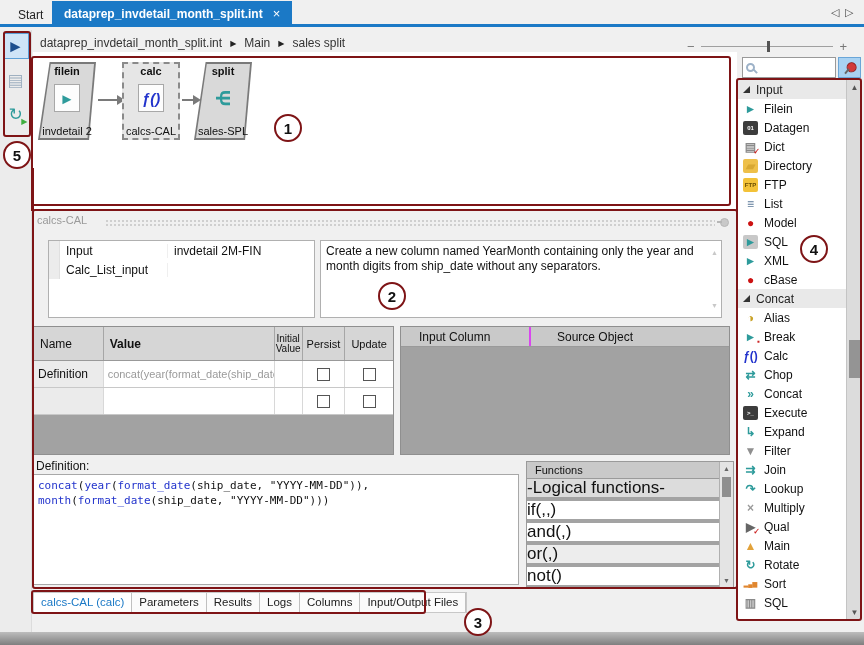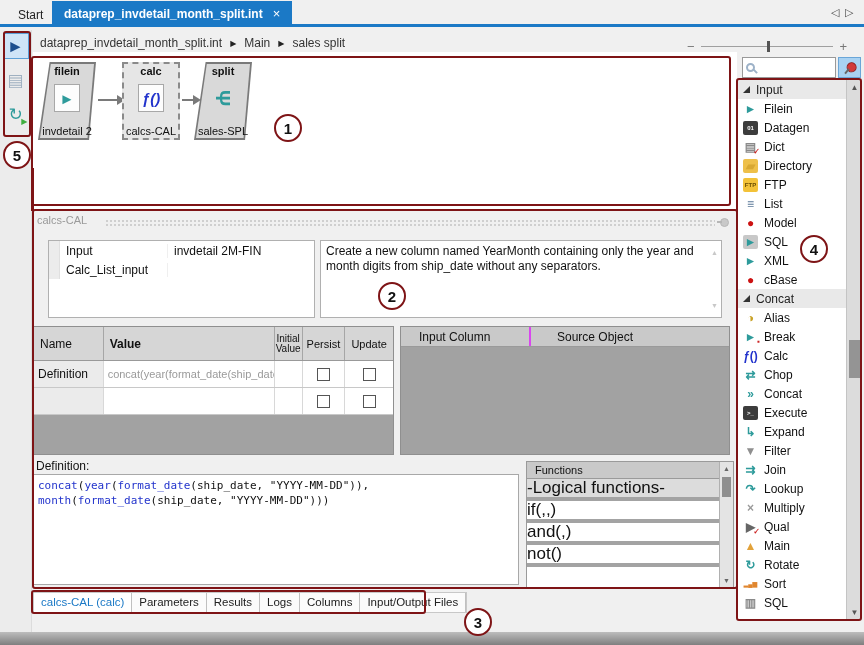--- a/index.html
+++ b/index.html
@@ -407,20 +407,21 @@
         <div class="code-line"><span class="kw">concat</span>(<span class="kw">year</span>(<span class="kw">format_date</span>(ship_date, "YYYY-MM-DD")),</div>
         <div class="code-line"><span class="kw">month</span>(<span class="kw">format_date</span>(ship_date, "YYYY-MM-DD")))</div>
       </div>
 
     <div class="fnpanel">
       <div class="fn-head">Functions</div>
       <div id="fn-list">
           <div class="fn-row fn-cat">-Logical functions-</div>
           <div class="fn-row">if(,,)</div>
           <div class="fn-row">and(,)</div>
+          <div class="fn-row fn-alt">or(,)</div>
           <div class="fn-row">not()</div>
         </div>
       <div class="fn-scroll">
         <span class="arr" style="top:3px;">▲</span>
         <span class="thumb"></span>
         <span class="arr" style="bottom:3px;">▼</span>
       </div>
     </div>
   </div>
 

